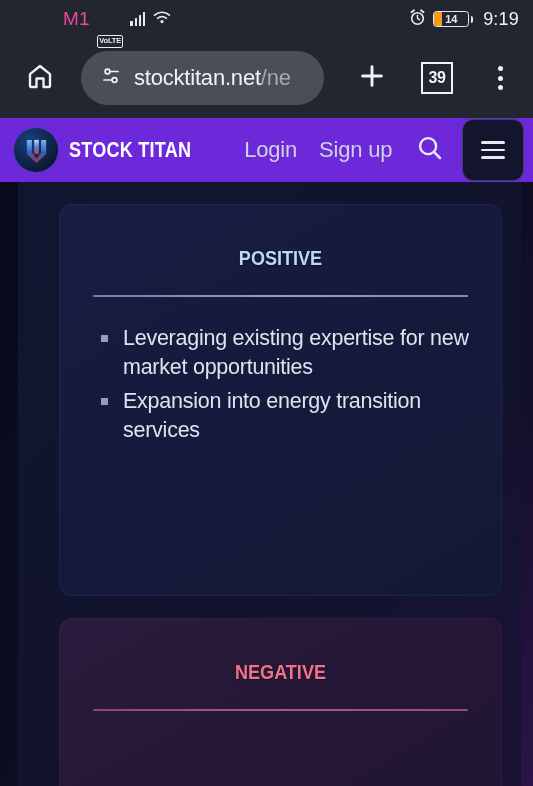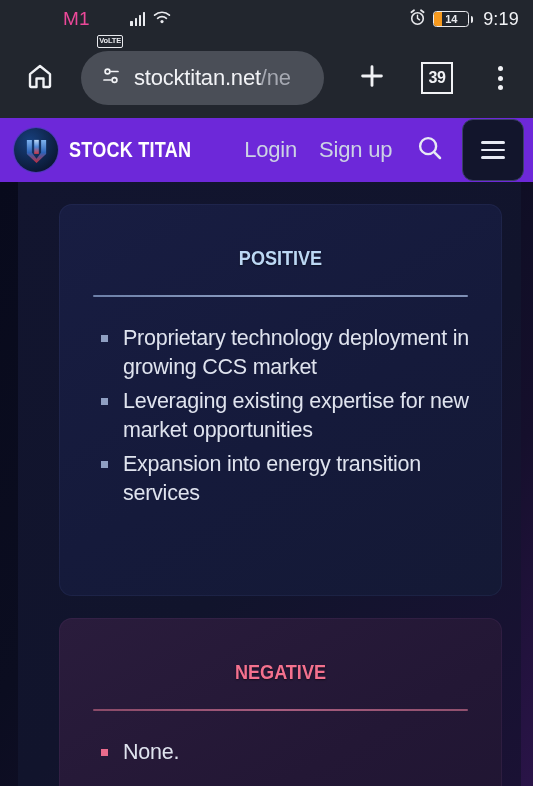--- a/index.html
+++ b/index.html
@@ -287,30 +287,26 @@
     </div>
   </div>
 
   <div class="pagebody">
     <div class="content-col">
 
       <div class="card card-positive">
         <div class="card-title pos">Positive</div>
         <div class="divider pos"></div>
         <ul class="bullets pos">
-          <li>Proprietary technology deployment in growing CCS market</li>
           <li>Leveraging existing expertise for new market opportunities</li>
           <li>Expansion into energy transition services</li>
         </ul>
       </div>
 
       <div class="card card-negative">
         <div class="card-title neg">Negative</div>
         <div class="divider neg"></div>
-        <ul class="bullets neg">
-          <li>None.</li>
-        </ul>
       </div>
 
     </div>
   </div>
 
 </div>
 
 </body></html>

